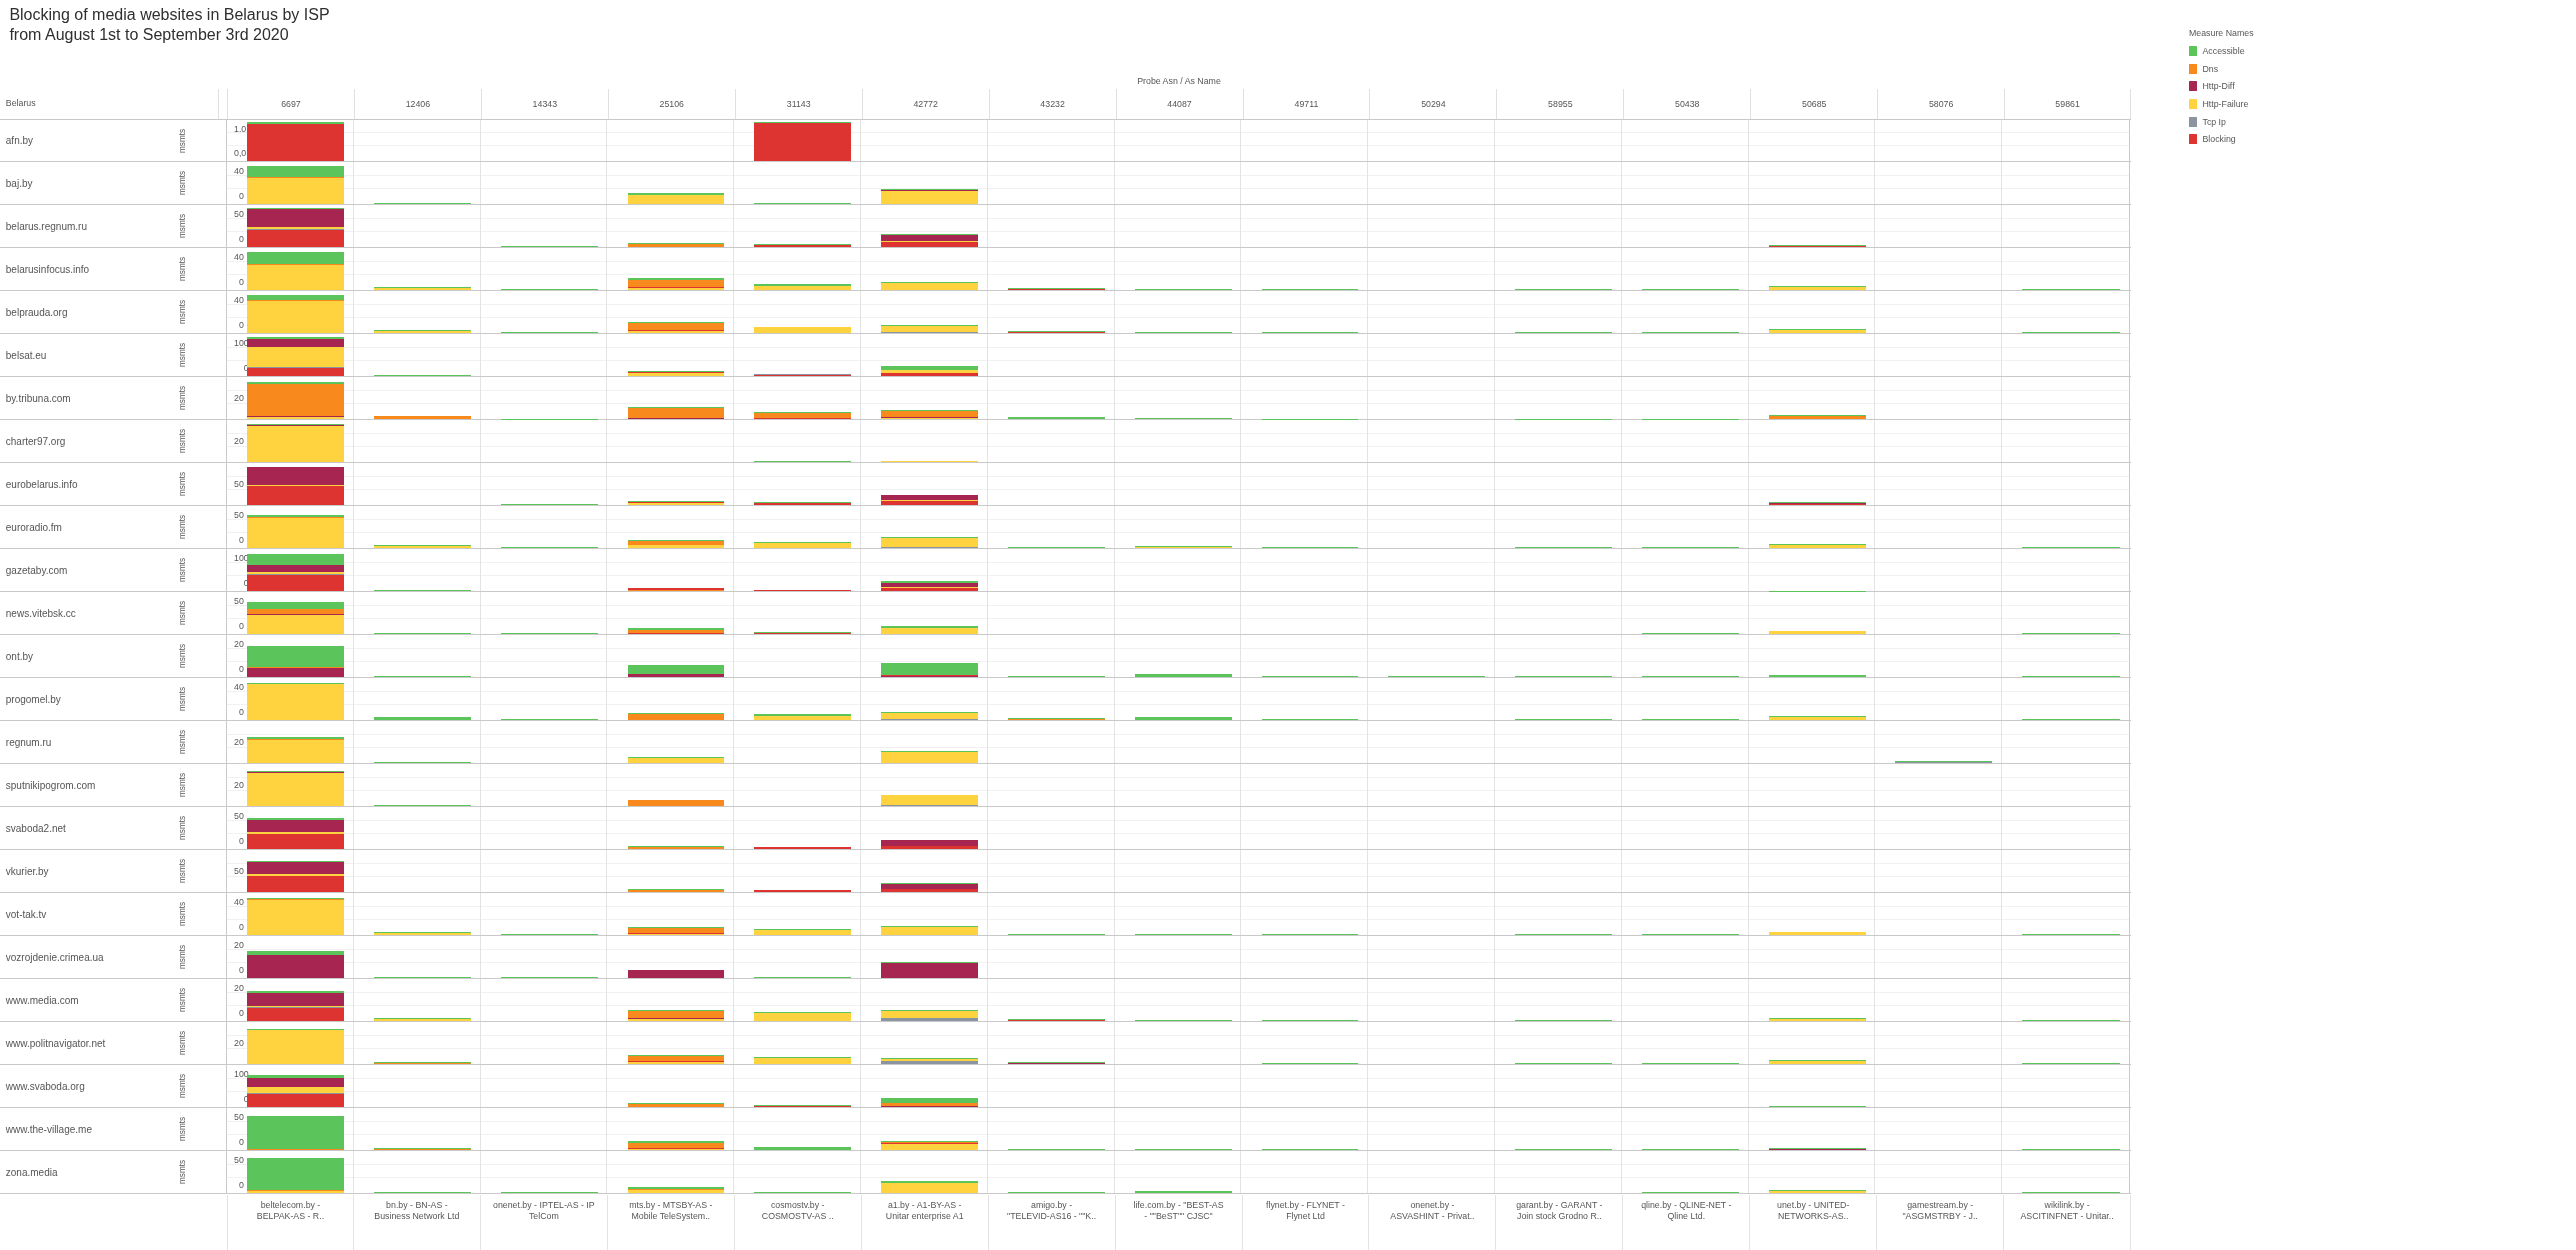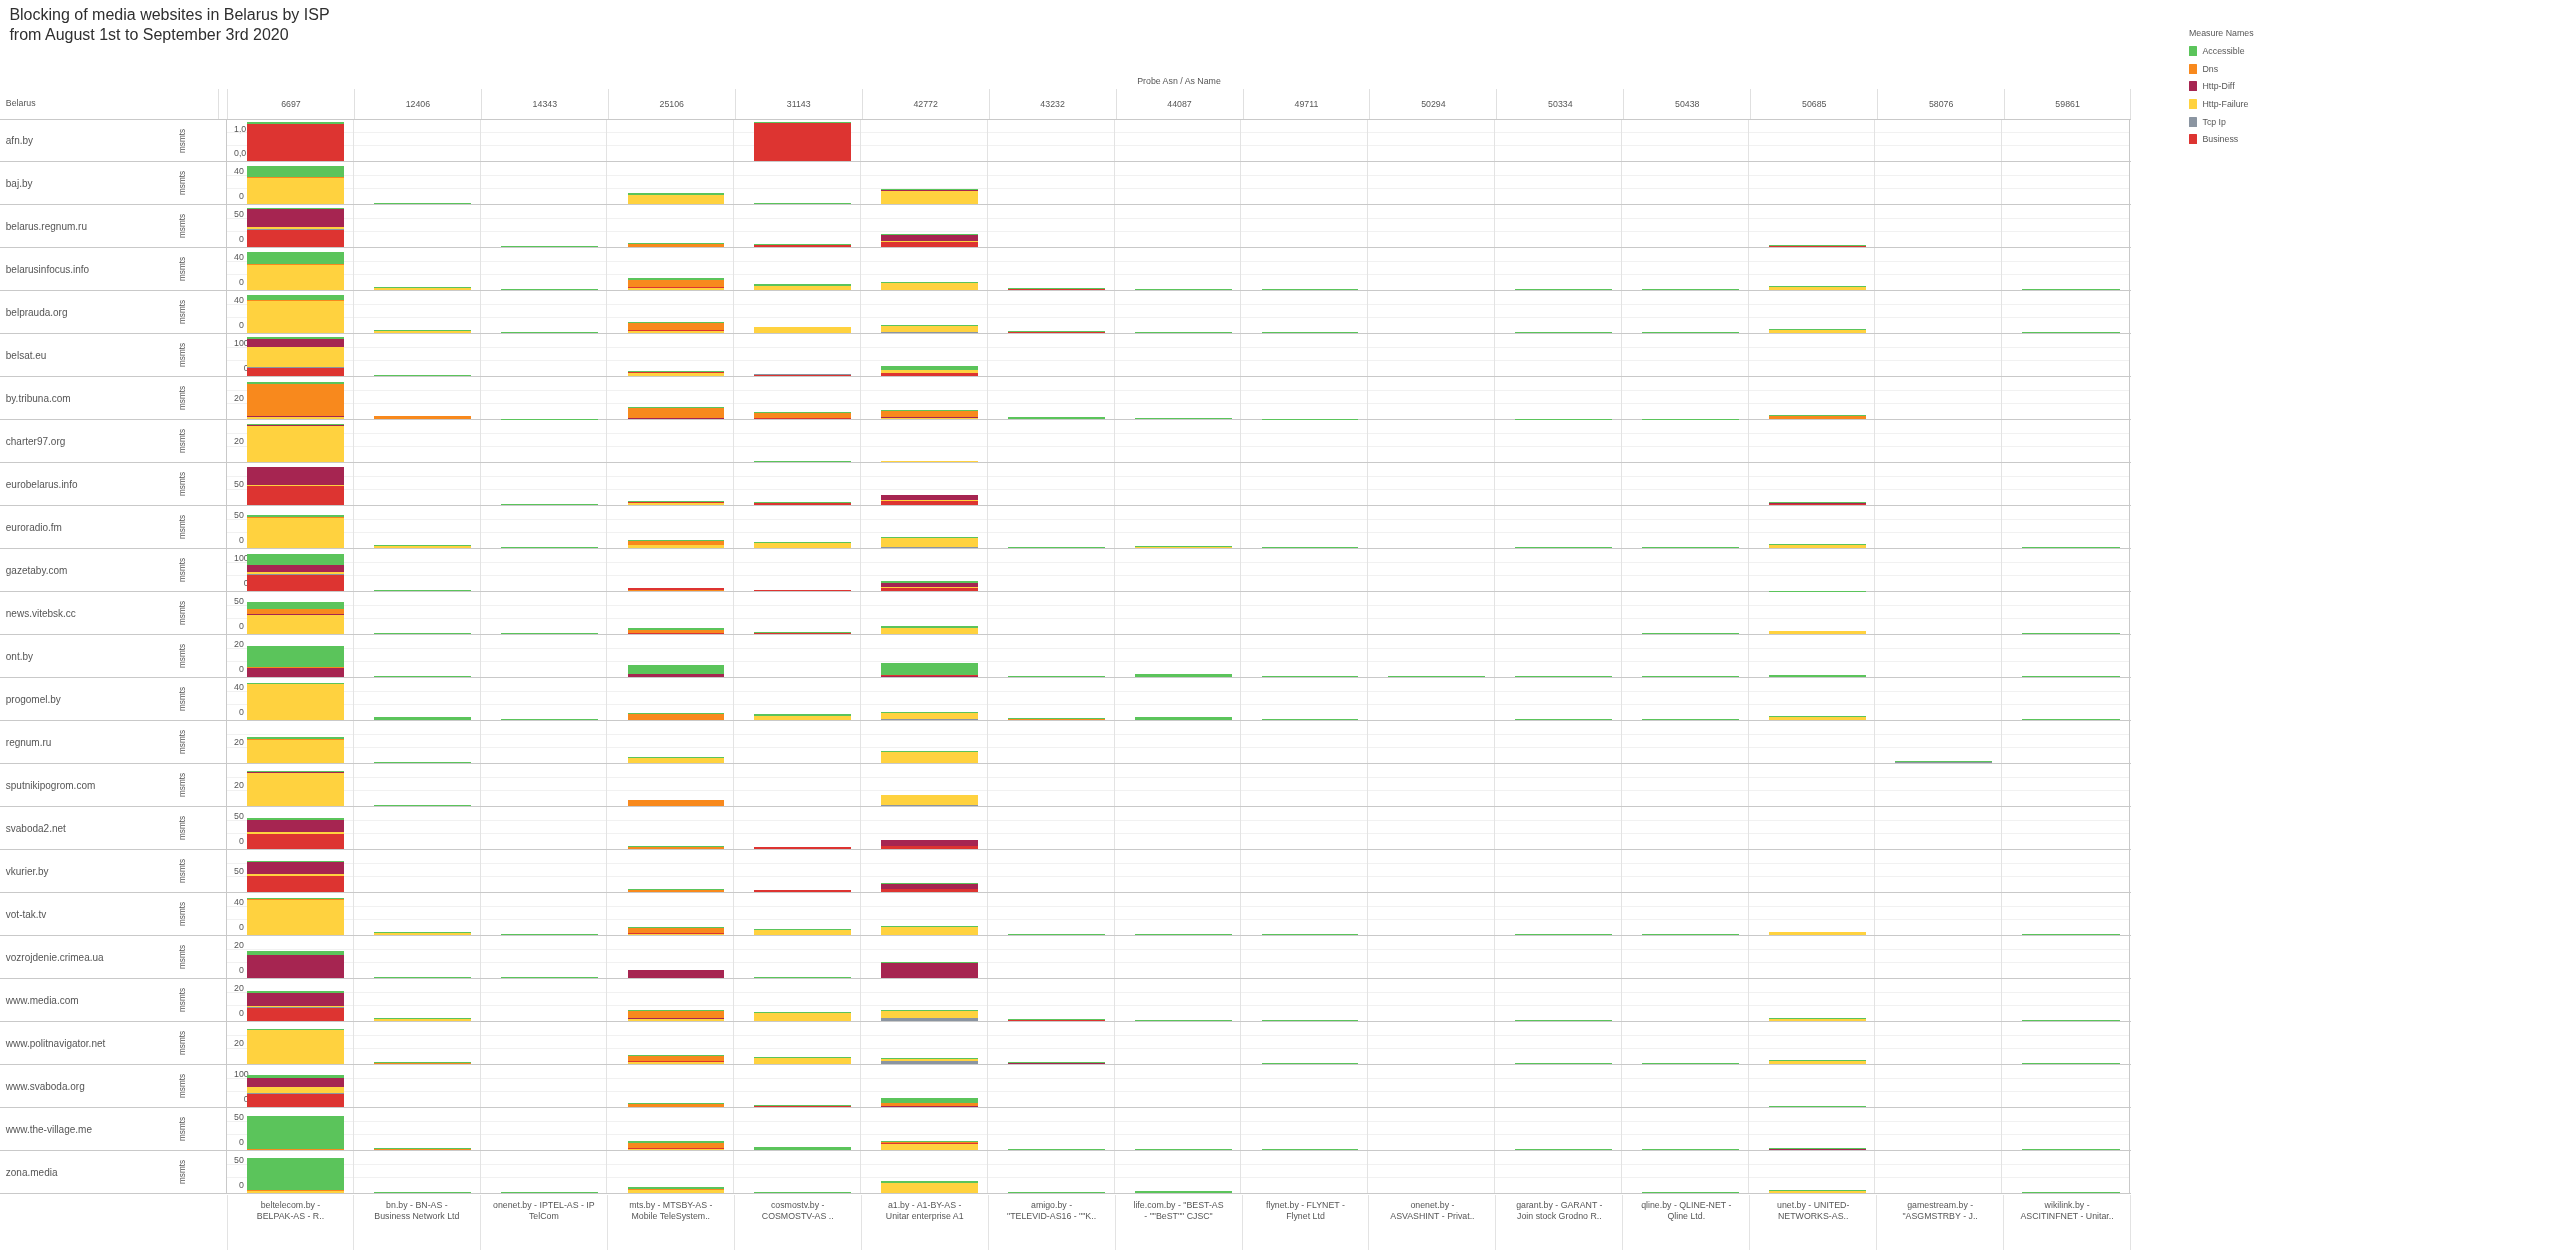--- a/index.html
+++ b/index.html
@@ -62,21 +62,21 @@
     <div class="asn-cell">6697</div>
     <div class="asn-cell">12406</div>
     <div class="asn-cell">14343</div>
     <div class="asn-cell">25106</div>
     <div class="asn-cell">31143</div>
     <div class="asn-cell">42772</div>
     <div class="asn-cell">43232</div>
     <div class="asn-cell">44087</div>
     <div class="asn-cell">49711</div>
     <div class="asn-cell">50294</div>
-    <div class="asn-cell">50334</div>
+    <div class="asn-cell">58955</div>
     <div class="asn-cell">50438</div>
     <div class="asn-cell">50685</div>
     <div class="asn-cell">58076</div>
     <div class="asn-cell">59861</div>
   </div>
 
 <div id="rows">
     <div class="row">
       <div class="domain-cell">afn.by</div>
       <div class="axis-cell">
@@ -1884,17 +1884,17 @@
       <div class="legend-item">
         <div class="legend-swatch" style="background: rgb(255, 210, 63);"></div>
         <div class="legend-label">Http-Failure</div>
       </div>
       <div class="legend-item">
         <div class="legend-swatch" style="background: rgb(139, 149, 161);"></div>
         <div class="legend-label">Tcp Ip</div>
       </div>
       <div class="legend-item">
         <div class="legend-swatch" style="background: rgb(221, 52, 49);"></div>
-        <div class="legend-label">Business</div>
+        <div class="legend-label">Blocking</div>
       </div>
     </div>
 </div>
 
 
 </body></html>

